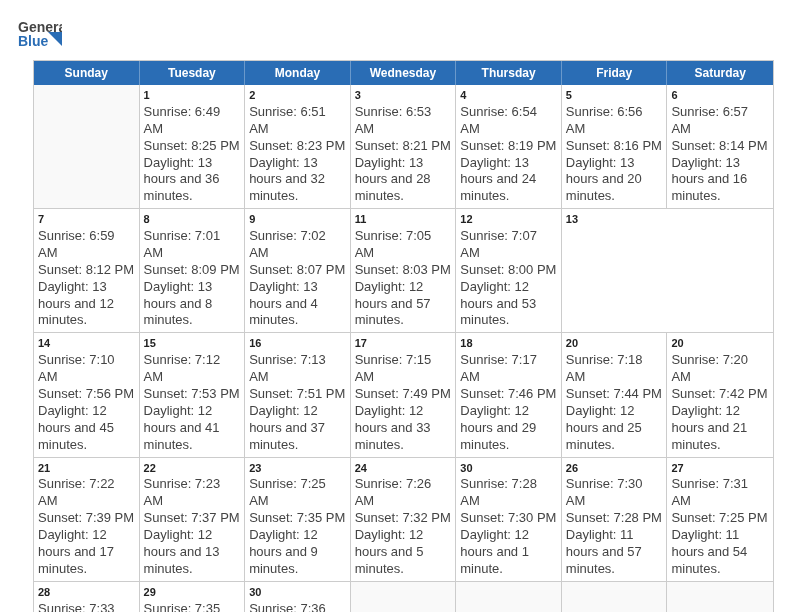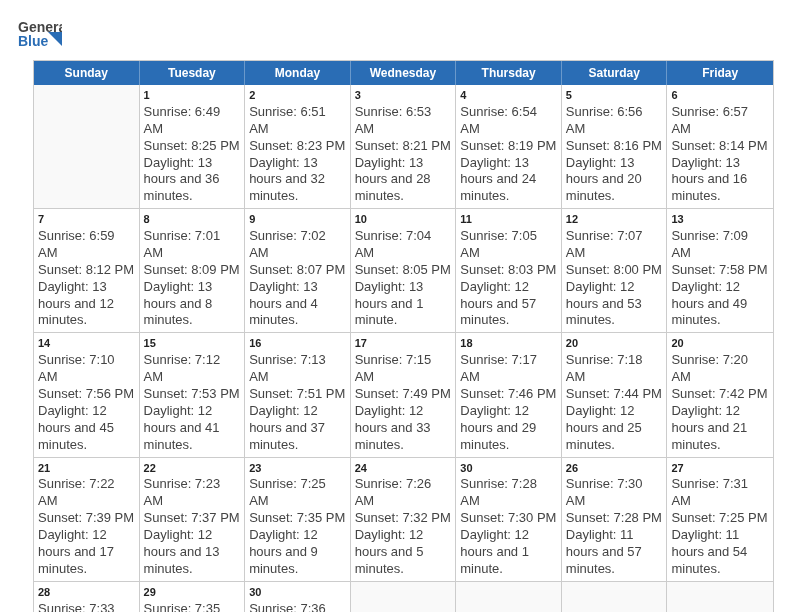--- a/index.html
+++ b/index.html
@@ -118,22 +118,22 @@
     </div>
   </div>
 
   <div class="calendar">
     <div class="cal-header">
     <div class="cal-header-cell">Sunday</div>
         <div class="cal-header-cell">Tuesday</div>
         <div class="cal-header-cell">Monday</div>
         <div class="cal-header-cell">Wednesday</div>
         <div class="cal-header-cell">Thursday</div>
+        <div class="cal-header-cell">Friday</div>
         <div class="cal-header-cell">Saturday</div>
-        <div class="cal-header-cell">Friday</div>
       </div>
     <div class="cal-body">
     <div class="cal-row">
           <div class="cal-cell empty"></div>
           <div class="cal-cell">
             <div class="day-num">1</div>
             <div class="cell-info">Sunrise: 6:49 AM<br>Sunset: 8:25 PM<br>Daylight: 13 hours and 36 minutes.</div>
           </div>
           <div class="cal-cell">
             <div class="day-num">2</div>
@@ -163,34 +163,29 @@
           </div>
           <div class="cal-cell">
             <div class="day-num">8</div>
             <div class="cell-info">Sunrise: 7:01 AM<br>Sunset: 8:09 PM<br>Daylight: 13 hours and 8 minutes.</div>
           </div>
           <div class="cal-cell">
             <div class="day-num">9</div>
             <div class="cell-info">Sunrise: 7:02 AM<br>Sunset: 8:07 PM<br>Daylight: 13 hours and 4 minutes.</div>
           </div>
           <div class="cal-cell">
-            <div class="day-num">10</div>
-            <div class="cell-info">Sunrise: 7:04 AM<br>Sunset: 8:05 PM<br>Daylight: 13 hours and 1 minute.</div>
-          </div>
-          <div class="cal-cell">
             <div class="day-num">11</div>
             <div class="cell-info">Sunrise: 7:05 AM<br>Sunset: 8:03 PM<br>Daylight: 12 hours and 57 minutes.</div>
           </div>
           <div class="cal-cell">
             <div class="day-num">12</div>
             <div class="cell-info">Sunrise: 7:07 AM<br>Sunset: 8:00 PM<br>Daylight: 12 hours and 53 minutes.</div>
           </div>
           <div class="cal-cell">
             <div class="day-num">13</div>
-            <div class="cell-info">Sunrise: 7:09 AM<br>Sunset: 7:58 PM<br>Daylight: 12 hours and 49 minutes.</div>
           </div>
         </div>
         <div class="cal-row">
           <div class="cal-cell">
             <div class="day-num">14</div>
             <div class="cell-info">Sunrise: 7:10 AM<br>Sunset: 7:56 PM<br>Daylight: 12 hours and 45 minutes.</div>
           </div>
           <div class="cal-cell">
             <div class="day-num">15</div>
             <div class="cell-info">Sunrise: 7:12 AM<br>Sunset: 7:53 PM<br>Daylight: 12 hours and 41 minutes.</div>

